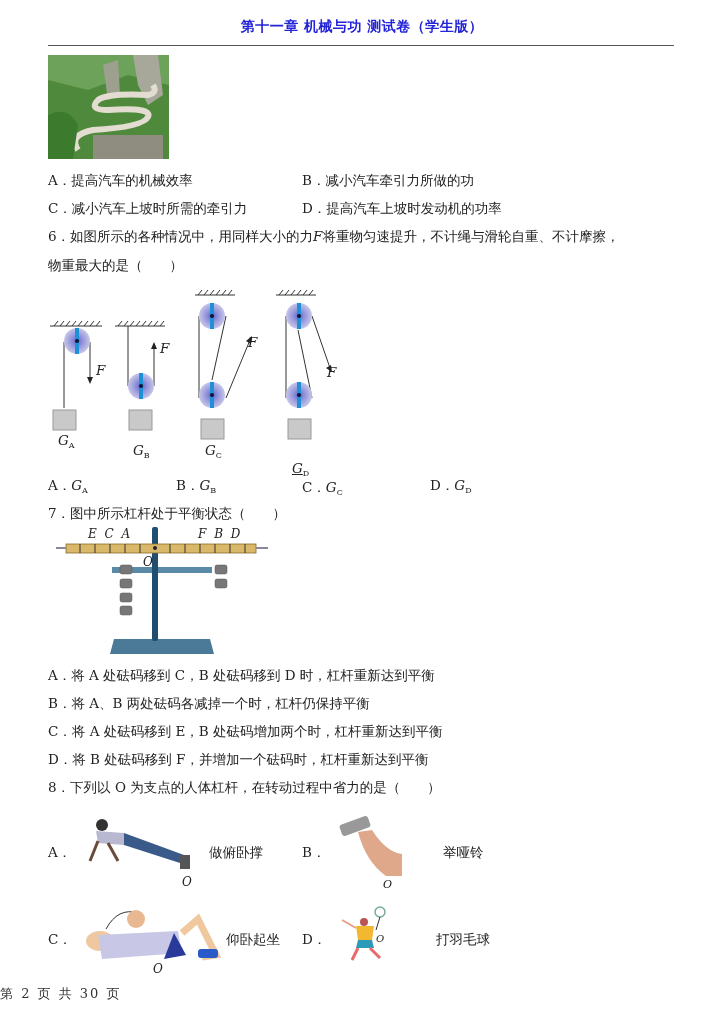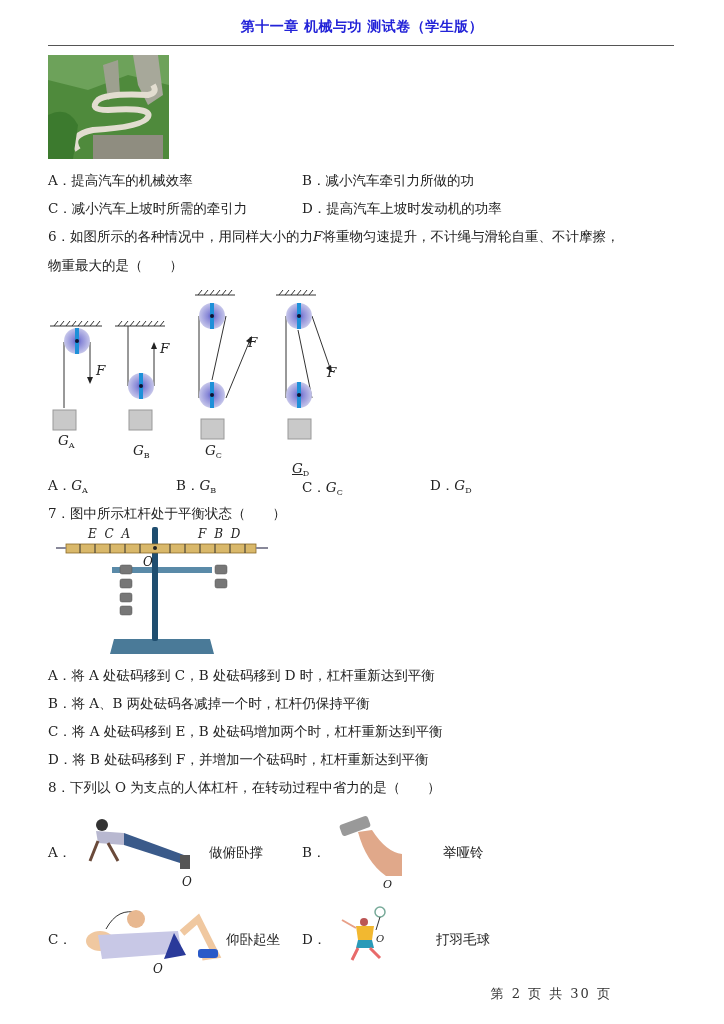--- a/index.html
+++ b/index.html
@@ -5,21 +5,21 @@
   html, body { margin:0; padding:0; background:#ffffff; }
   body { width:724px; height:1024px; position:relative; overflow:hidden;
          font-family:"DejaVu Serif","Liberation Serif",serif; color:#222; }
   .header-title { position:absolute; top:18px; left:0; width:724px; text-align:center;
          font-family:"DejaVu Sans","Liberation Sans",sans-serif; font-weight:bold;
          font-size:14px; color:#2323d8; letter-spacing:0.5px; }
   .header-rule { position:absolute; top:45px; left:48px; width:626px; height:1px; background:#555; }
   .line { position:absolute; font-size:13.5px; white-space:nowrap; }
   .it { font-style:italic; }
   .sub { font-size:8px; vertical-align:-3px; font-style:normal; }
-  .footer { position:absolute; top:985px; left:0; width:612px; text-align:right; font-size:13px; color:#333; letter-spacing:2px; }
+  .footer { position:absolute; top:985px; left:0; width:612px; text-align:left; font-size:13px; color:#333; letter-spacing:2px; }
   .fig { position:absolute; }
   .lbl { position:absolute; font-size:13.5px; white-space:nowrap; }
 </style>
 </head>
 <body>
 
 <div class="header-title">第十一章 机械与功 测试卷（学生版）</div>
 <div class="header-rule"></div>
 
 <div class="fig" style="left:48px;top:55px;width:121px;height:104px;">

